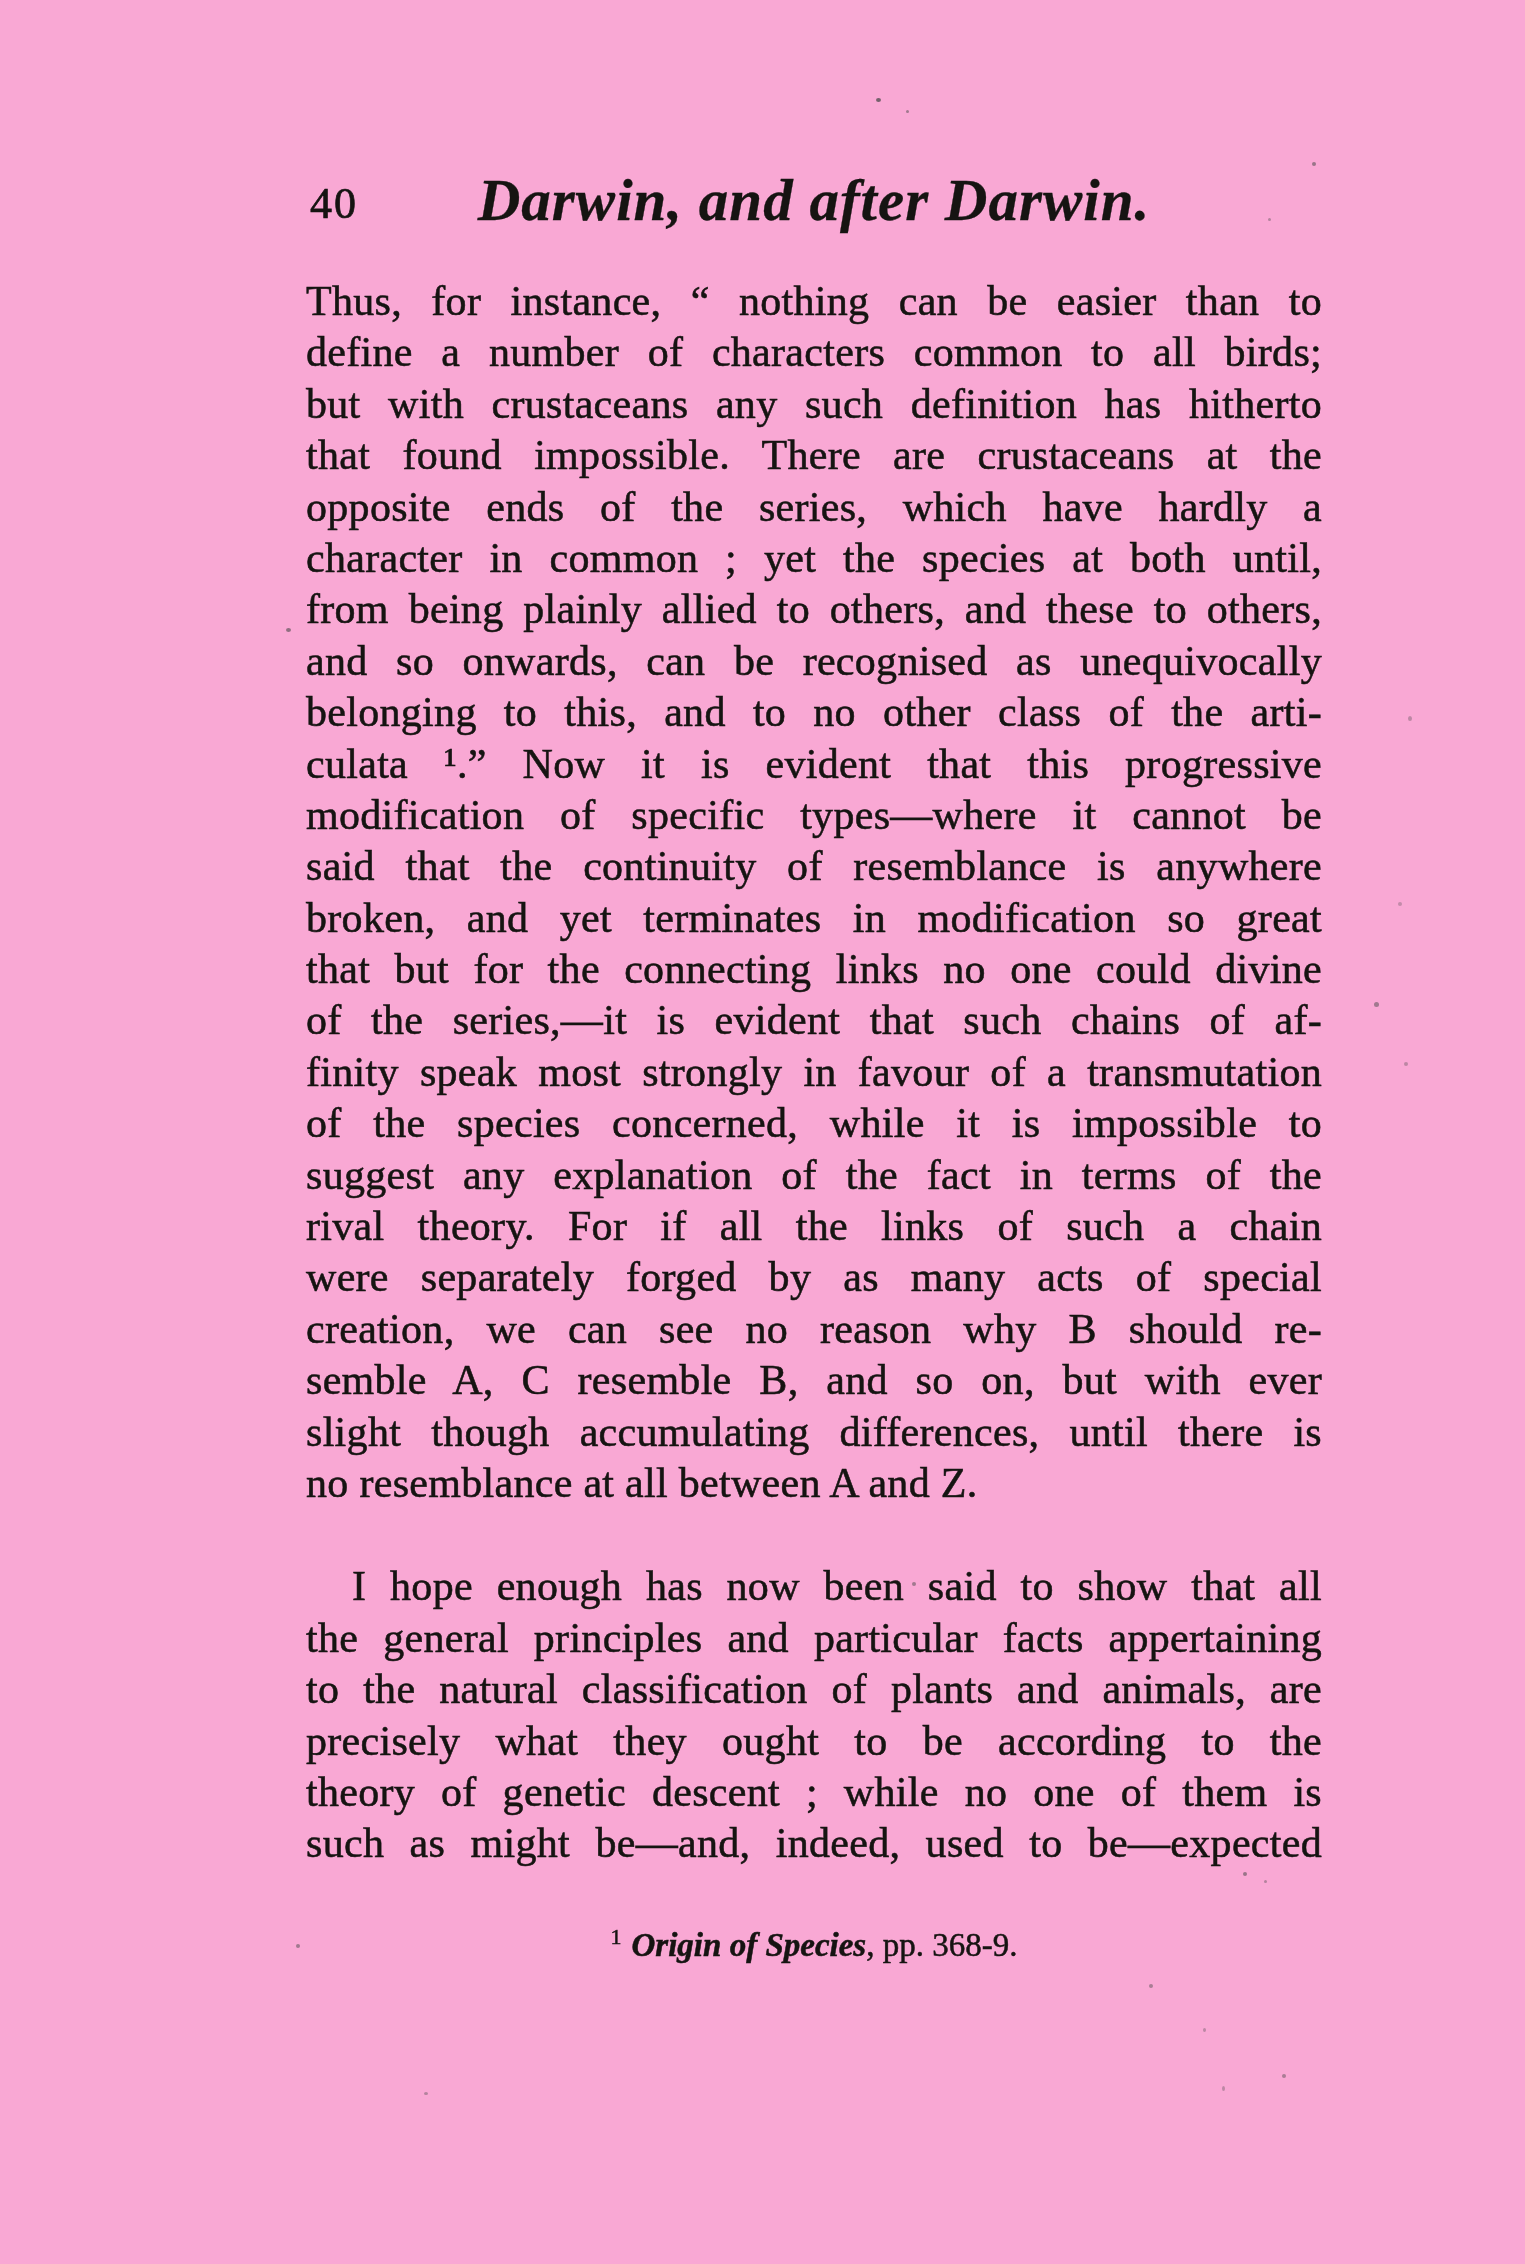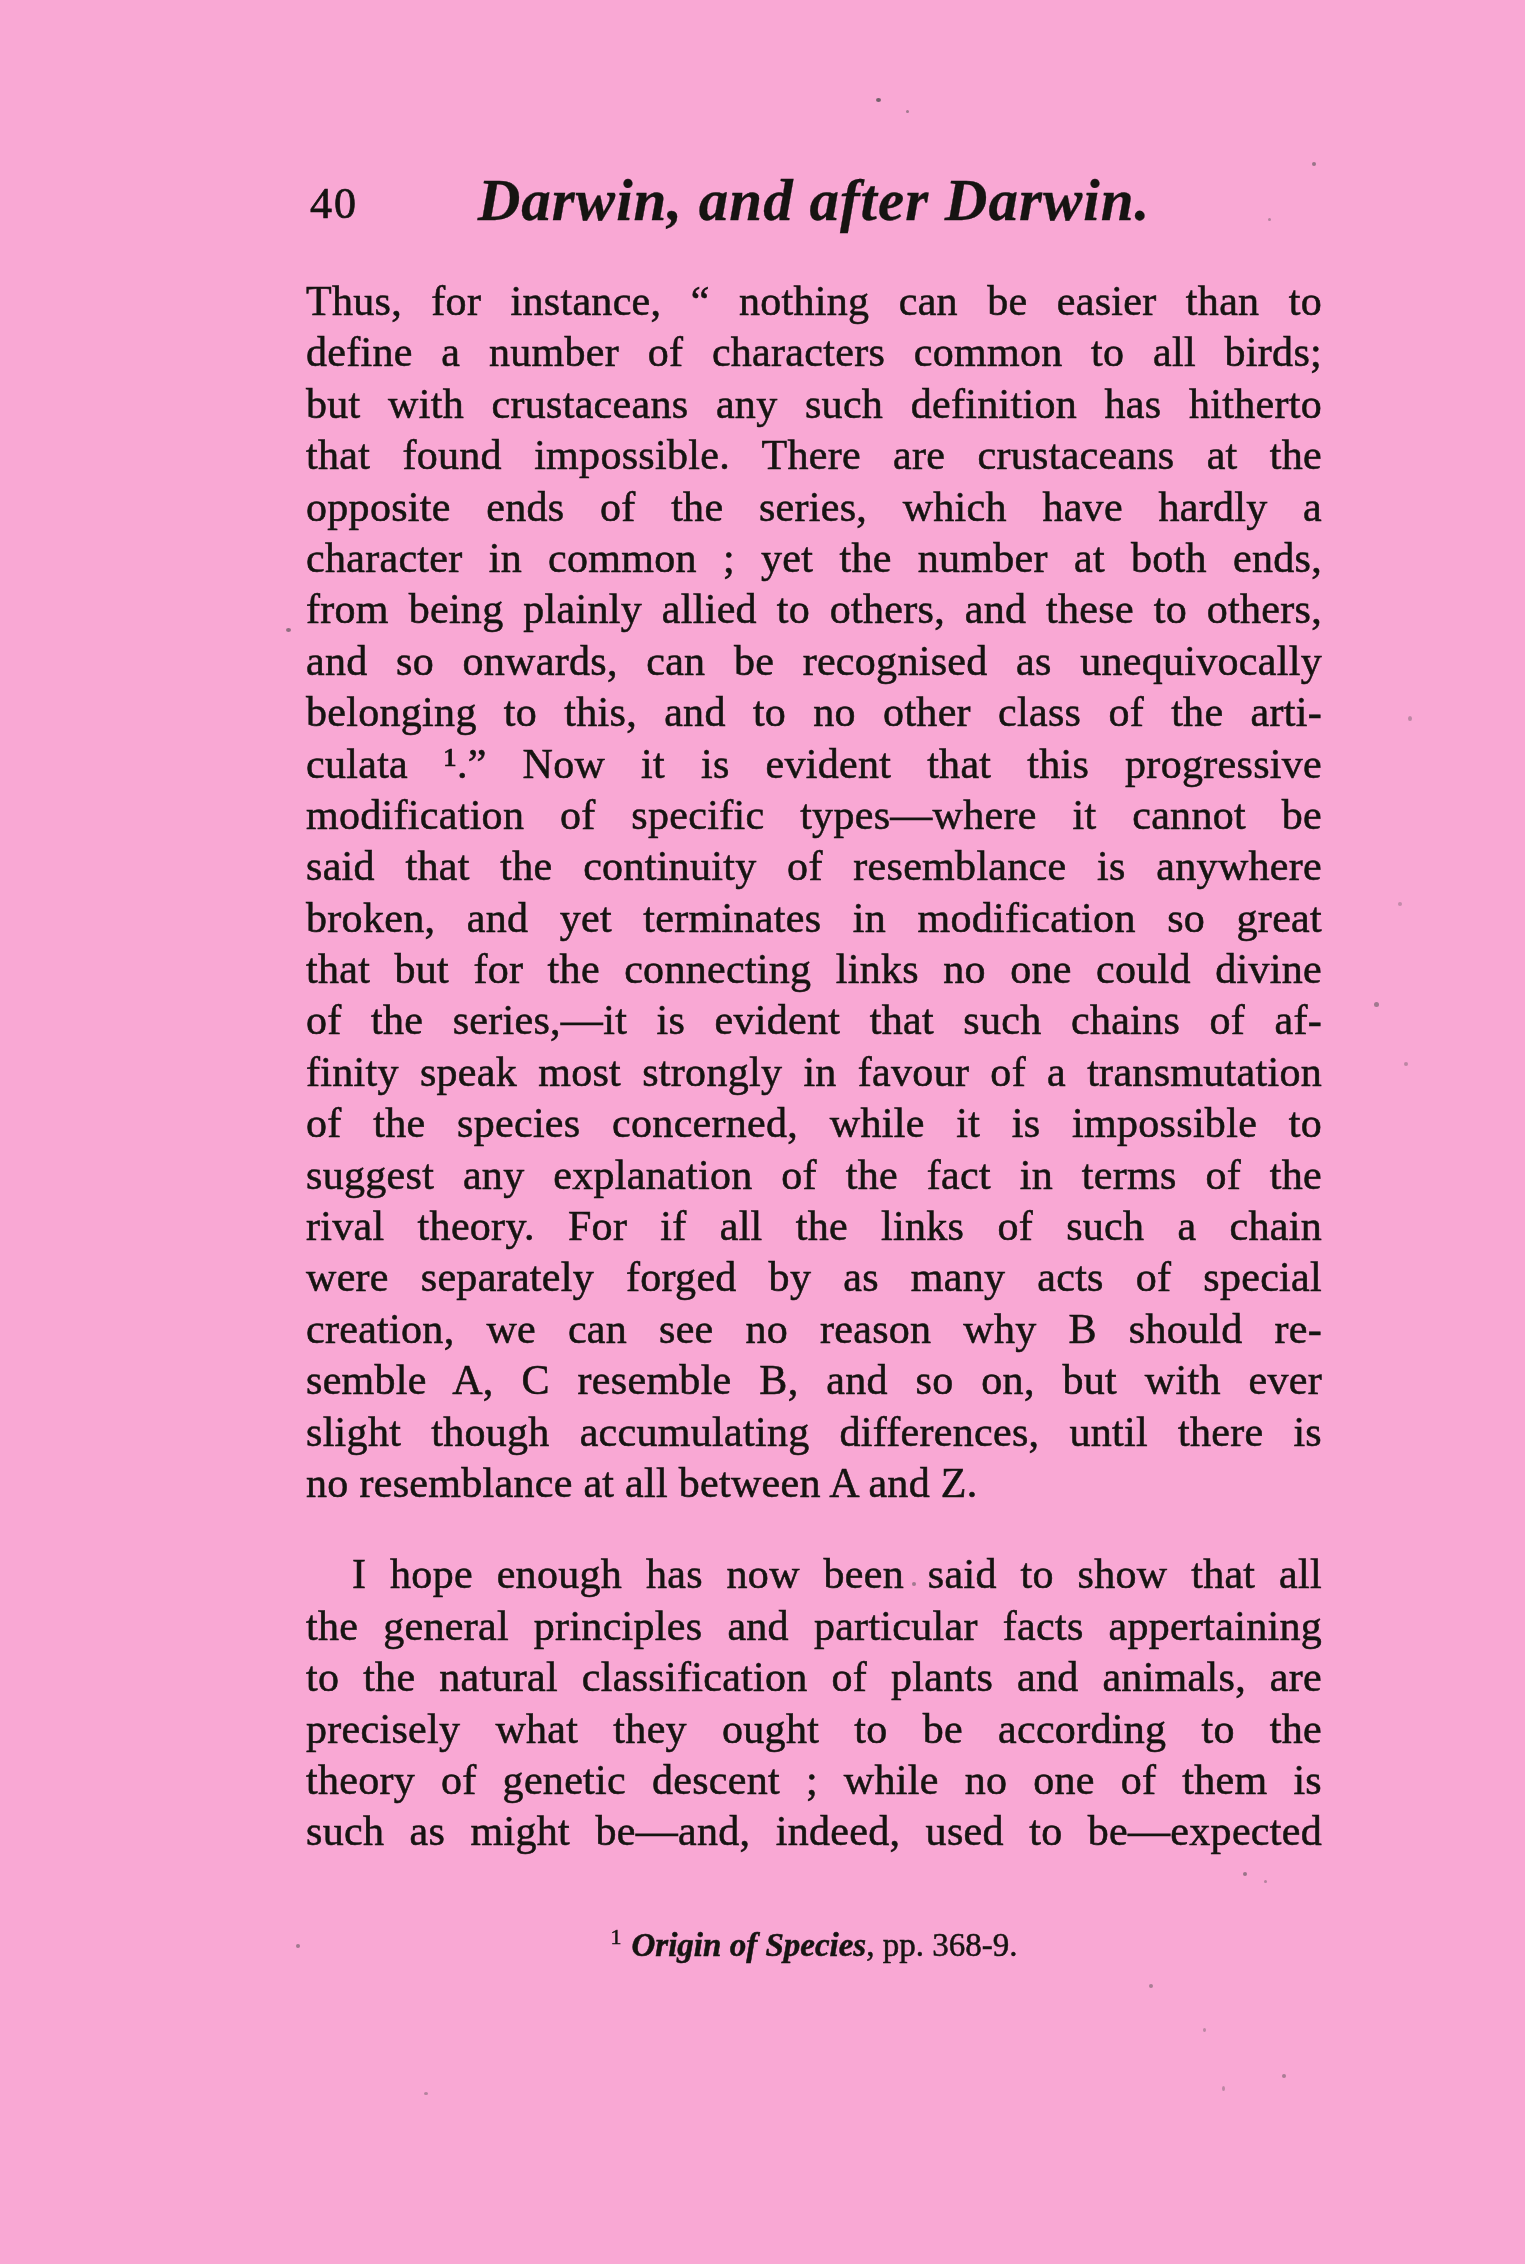--- a/index.html
+++ b/index.html
@@ -28,21 +28,21 @@
     letter-spacing:1px;
     -webkit-text-stroke:0.3px currentColor;
   }
   
   .body{
     position:absolute;left:306px;top:276px;width:1016px;
     font-size:42px;
     letter-spacing:0.3px;
     -webkit-text-stroke:0.55px currentColor;
   }
-  .paragraph + .paragraph{margin-top:40px;}
+  .paragraph + .paragraph{margin-top:52px;}
   .line{
     height:51.4px;line-height:51.4px;
     text-align:justify;
     text-align-last:justify;
     white-space:normal;
     overflow:visible;
   }
   .line.short-last{text-align-last:left;}
   .line.first-indent{text-indent:46px;}
   
@@ -75,21 +75,21 @@
     <span class="title">Darwin, and after Darwin.</span>
   </div>
 
   <div class="body" id="body-text">
       <div class="paragraph">
         <div class="line">Thus, for instance, “ nothing can be easier than to</div>
         <div class="line">define a number of characters common to all birds;</div>
         <div class="line">but with crustaceans any such definition has hitherto</div>
         <div class="line">that found impossible.  There are crustaceans at the</div>
         <div class="line">opposite ends of the series, which have hardly a</div>
-        <div class="line">character in common ; yet the number at both ends,</div>
+        <div class="line">character in common ; yet the species at both until,</div>
         <div class="line">from being plainly allied to others, and these to others,</div>
         <div class="line">and so onwards, can be recognised as unequivocally</div>
         <div class="line">belonging to this, and to no other class of the arti-</div>
         <div class="line">culata ¹.”  Now it is evident that this progressive</div>
         <div class="line">modification of specific types—where it cannot be</div>
         <div class="line">said that the continuity of resemblance is anywhere</div>
         <div class="line">broken, and yet terminates in modification so great</div>
         <div class="line">that but for the connecting links no one could divine</div>
         <div class="line">of the series,—it is evident that such chains of af-</div>
         <div class="line">finity speak most strongly in favour of a transmutation</div>

